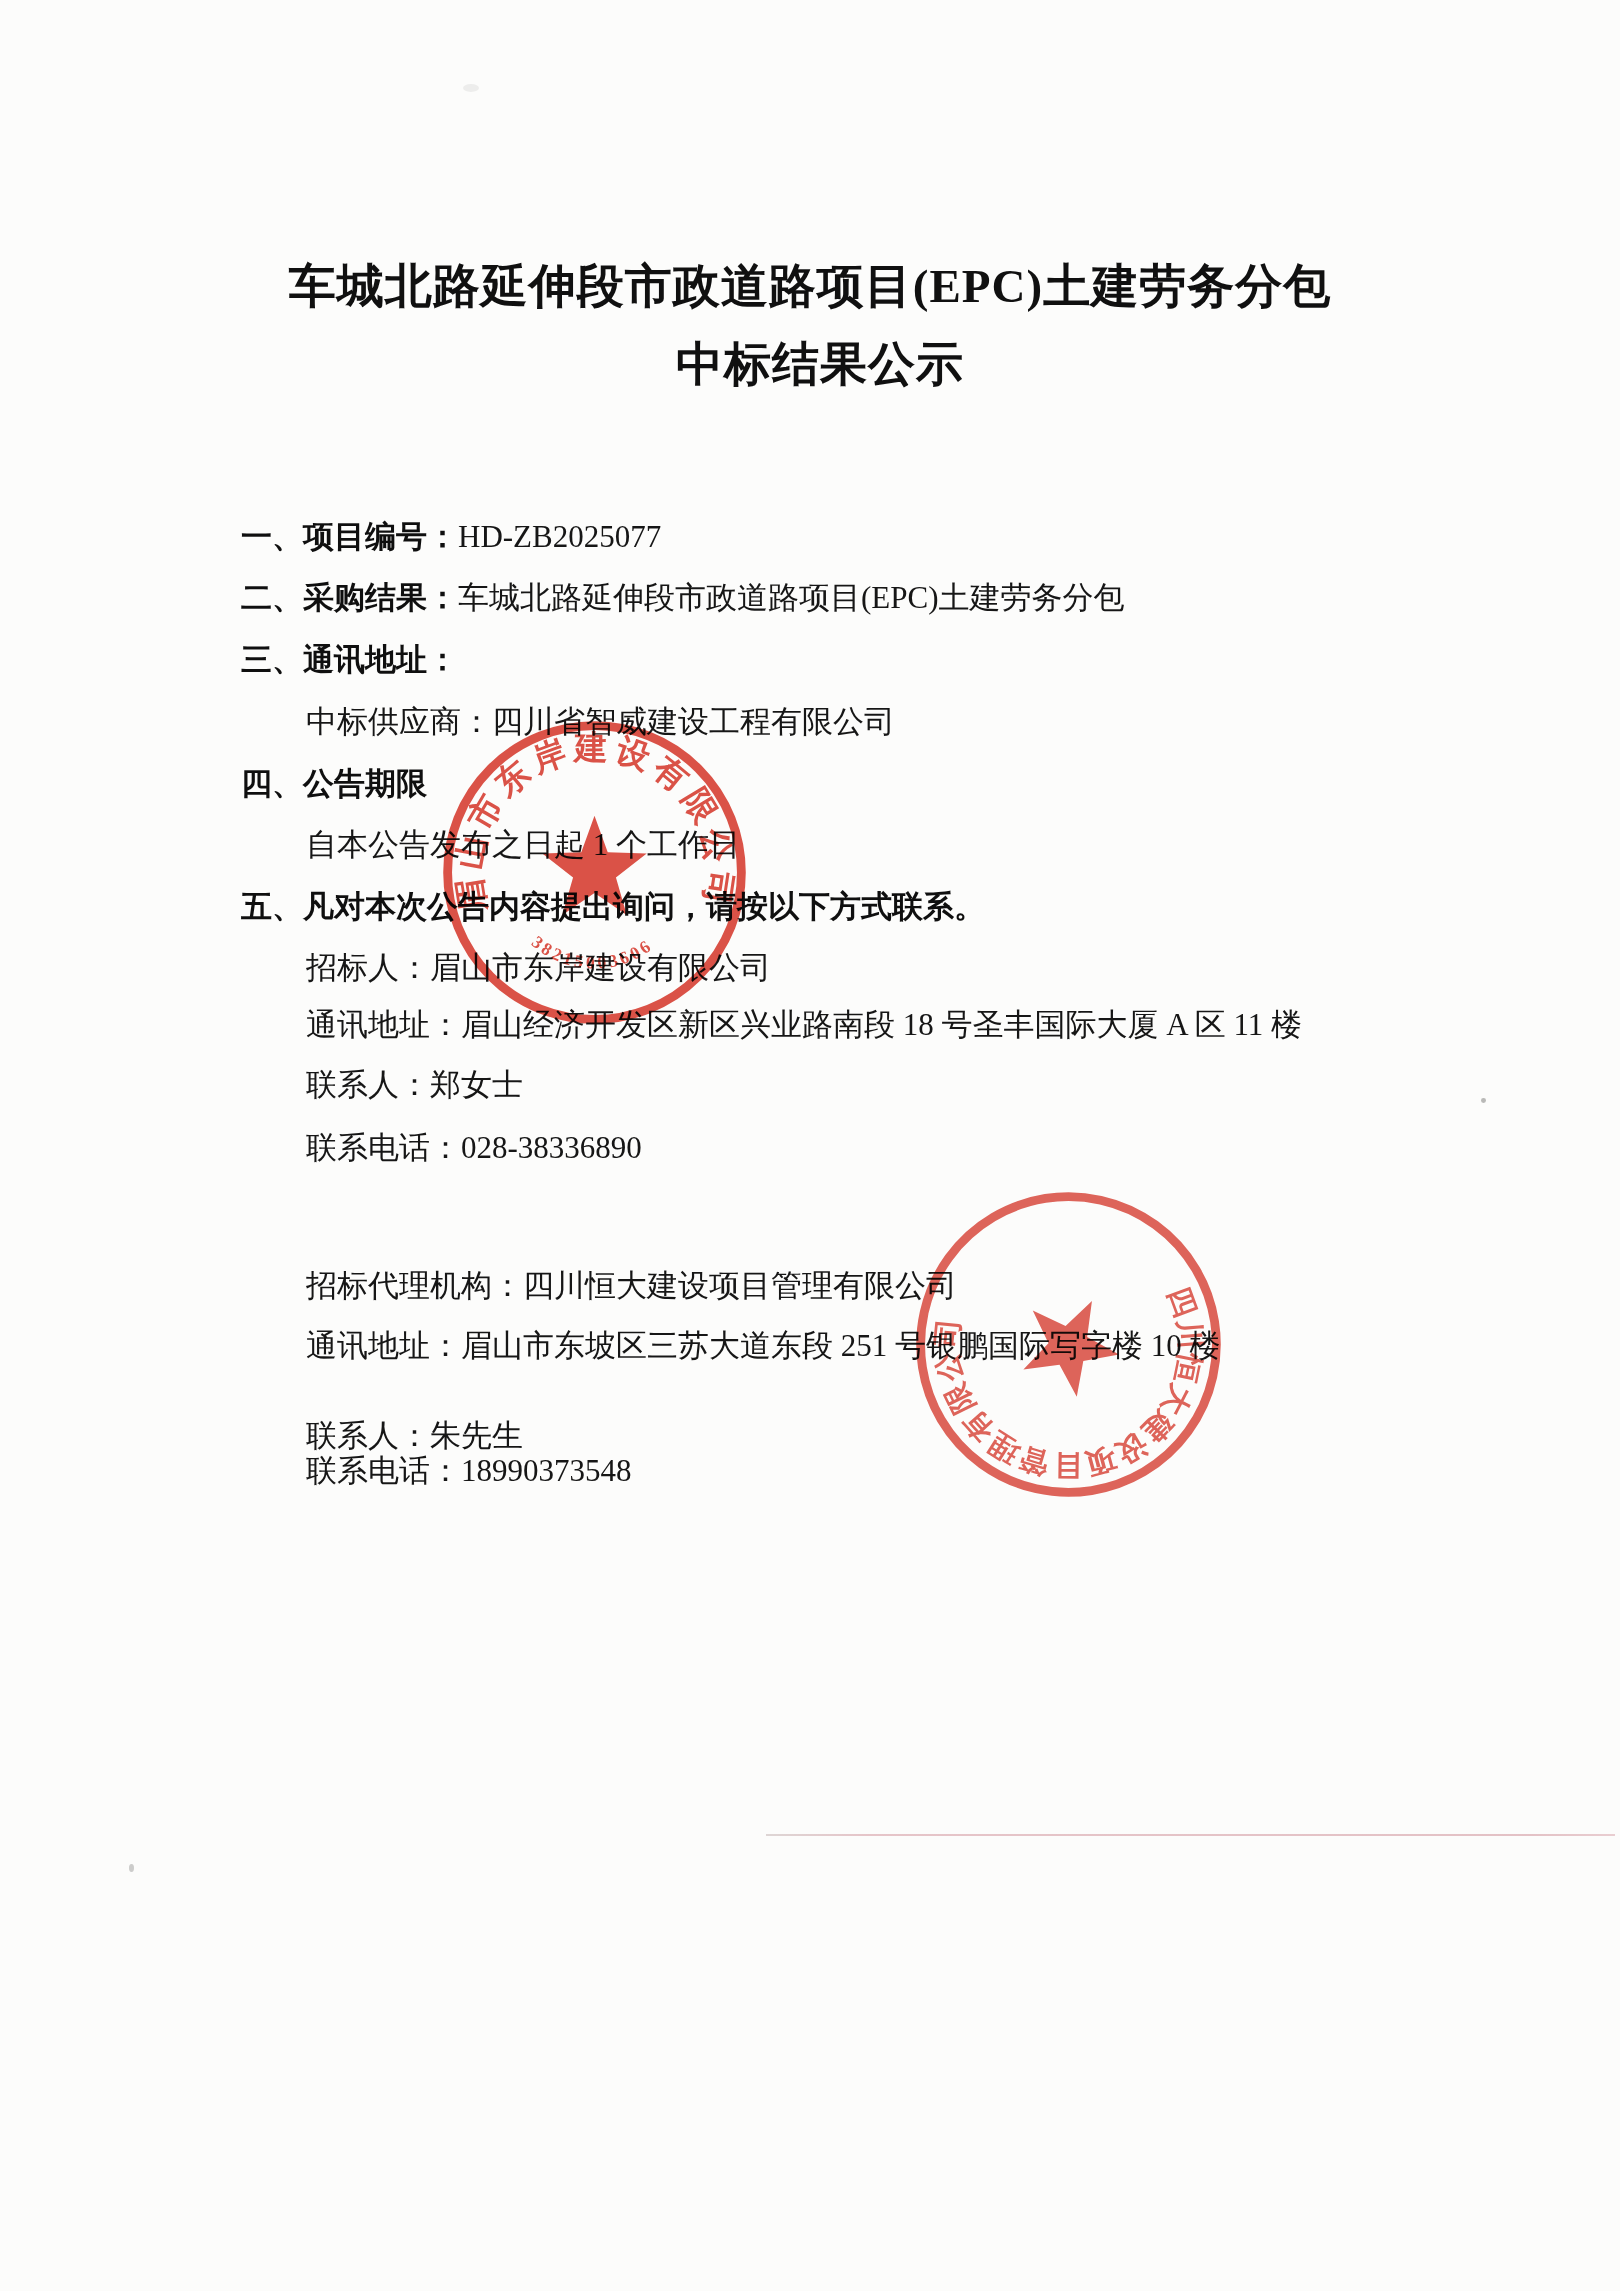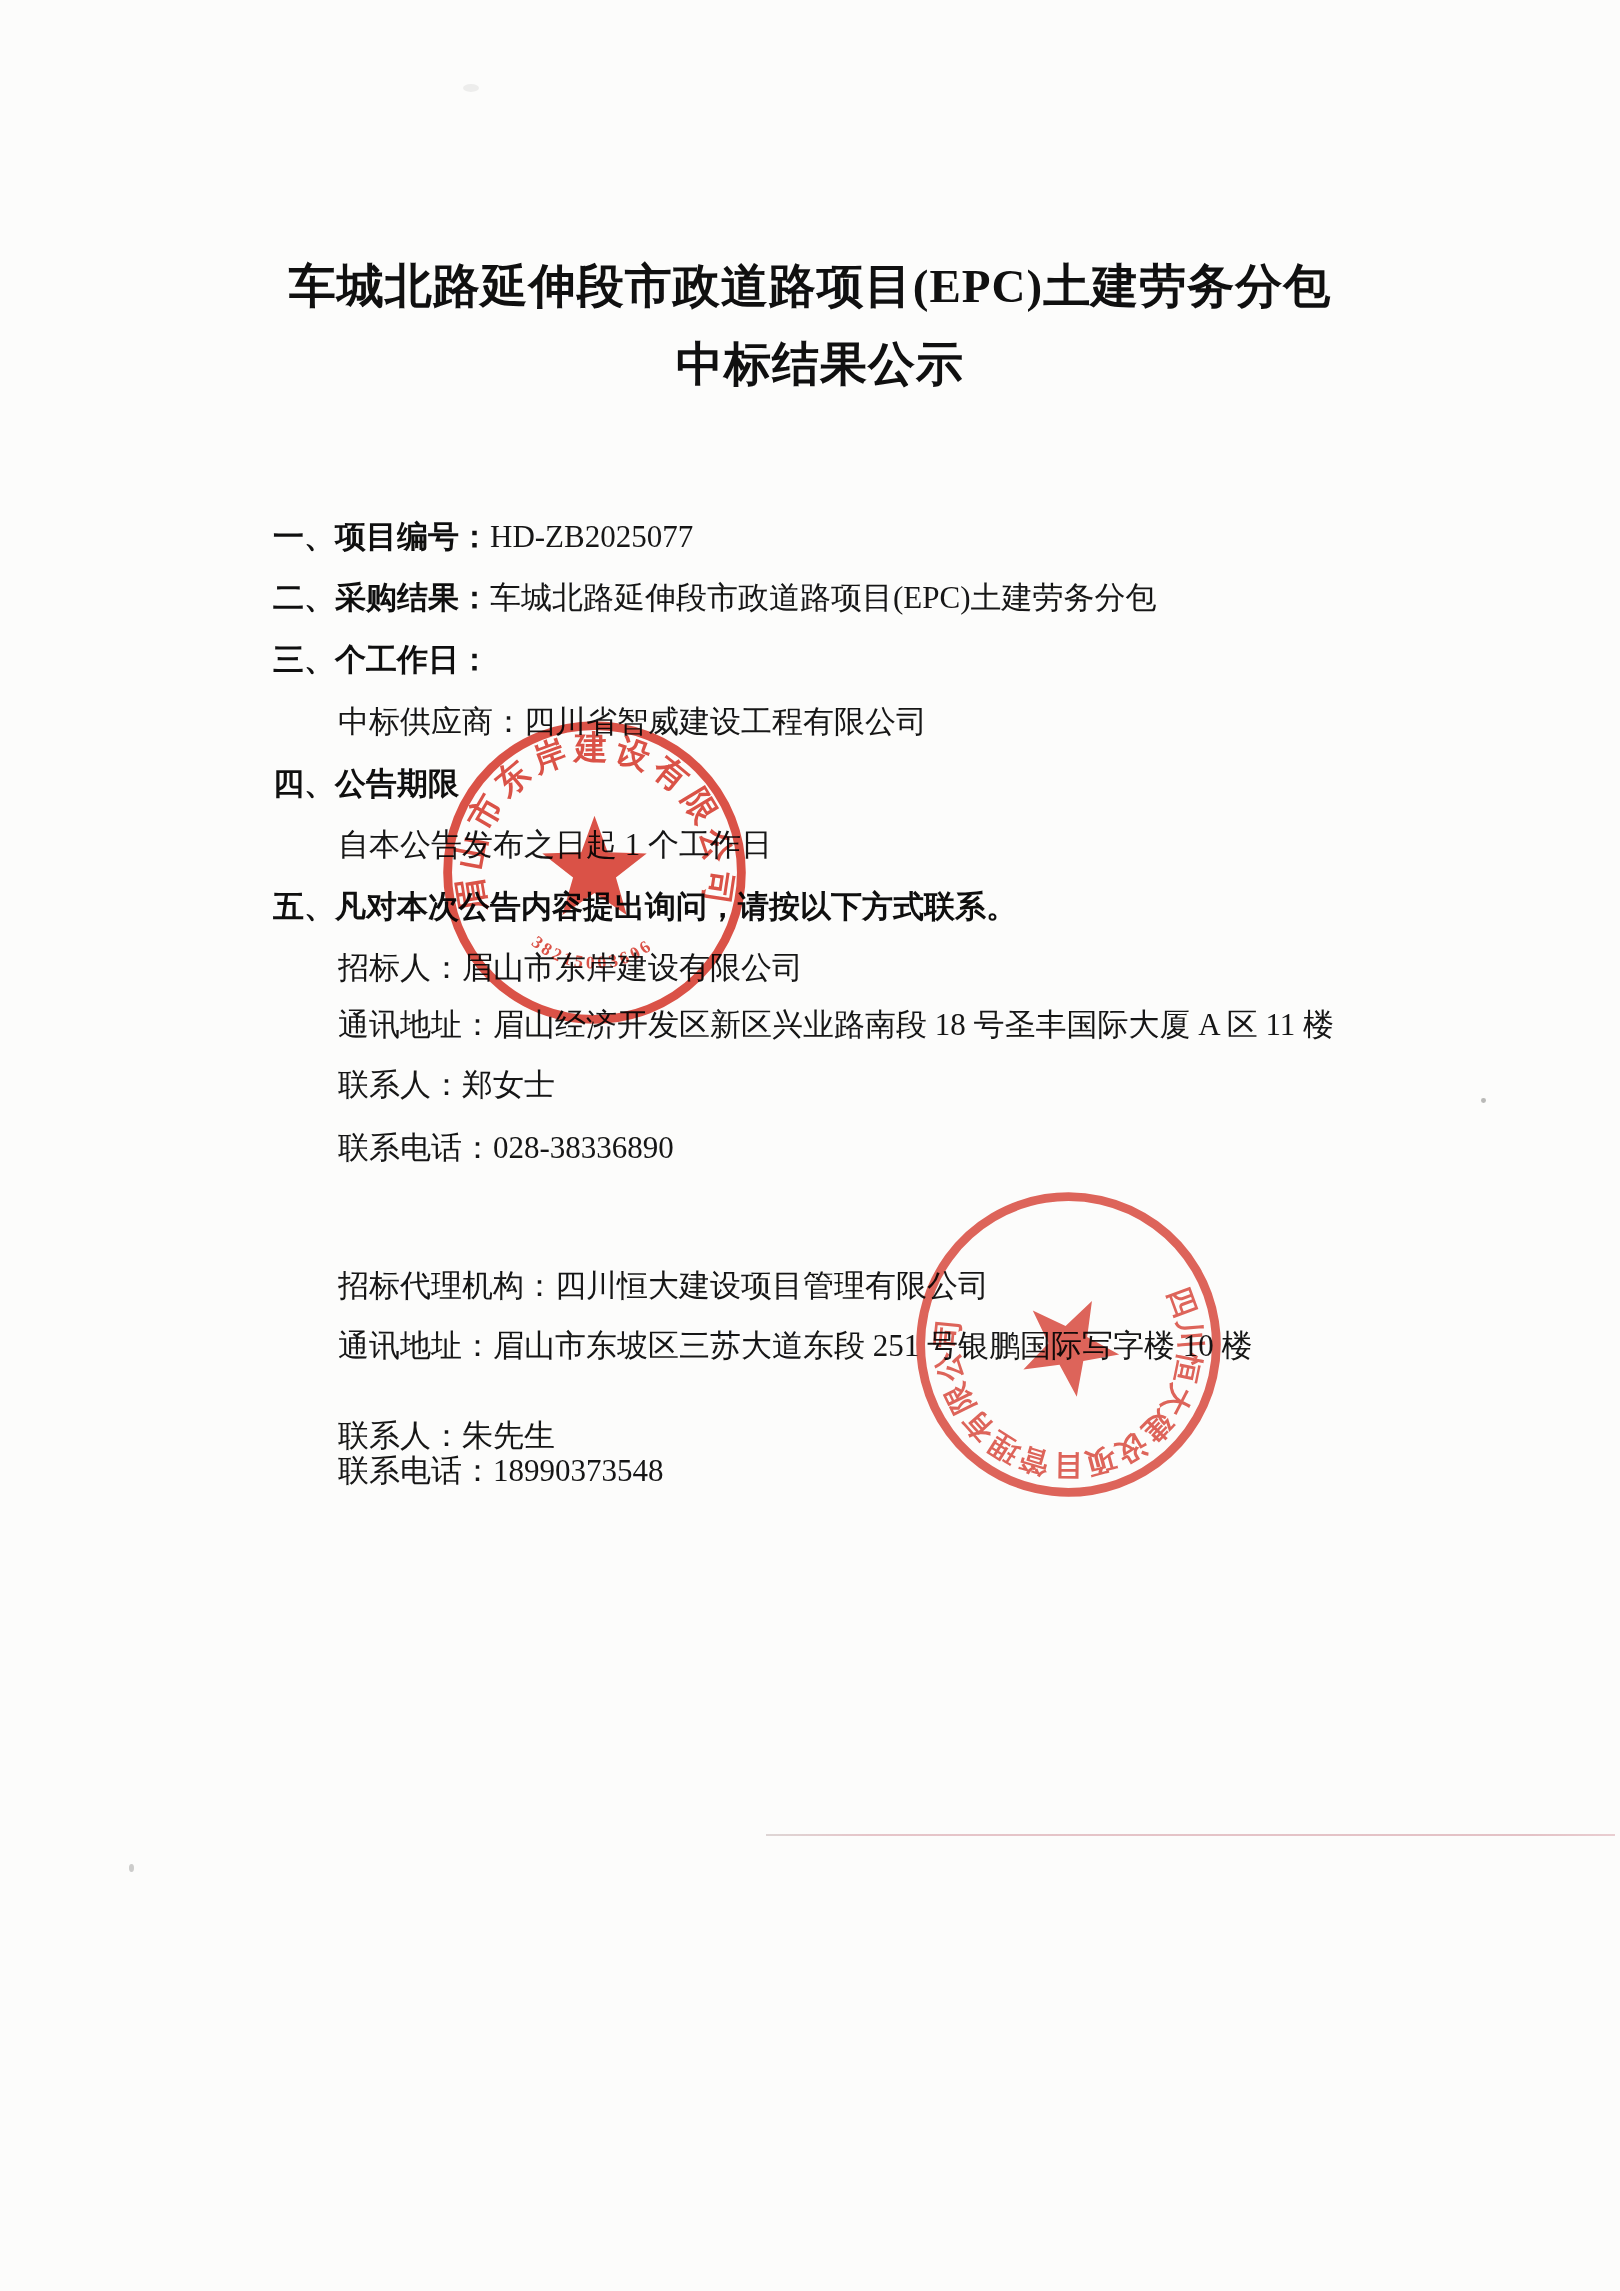--- a/index.html
+++ b/index.html
@@ -20,21 +20,20 @@
     color:#101010;
   }
   .title-1{top:257px;}
   .title-2{top:335px;padding-left:20px;}
   .line{
     position:absolute;
     font-size:31px;line-height:39px;
     white-space:nowrap;
     color:#161616;
     z-index:1;
-    margin-left:32px;
   }
   .line .lbl{font-weight:700;color:#0f0f0f;}
   .lv1{left:241px;}
   .lv2{left:306px;}
   .stamp{
     position:absolute;
     mix-blend-mode:multiply;
     z-index:2;
     pointer-events:none;
   }
@@ -60,21 +59,21 @@
   <div class="artifact dot-bottom"></div>
   <div class="artifact scan-line"></div>
 
   <div class="title title-1">车城北路延伸段市政道路项目(EPC)土建劳务分包</div>
   <div class="title title-2">中标结果公示</div>
 
   <div class="line lv1" style="top:517px"><span class="lbl">一、项目编号：</span><span>HD-ZB2025077</span></div>
 
   <div class="line lv1" style="top:578px"><span class="lbl">二、采购结果：</span><span>车城北路延伸段市政道路项目(EPC)土建劳务分包</span></div>
 
-  <div class="line lv1" style="top:640px"><span class="lbl">三、个工作日：</span><span></span></div>
+  <div class="line lv1" style="top:640px"><span class="lbl">三、通讯地址：</span><span></span></div>
 
   <div class="line lv2" style="top:702px"><span>中标供应商：四川省智威建设工程有限公司</span></div>
 
   <div class="line lv1" style="top:764px"><span class="lbl">四、公告期限</span><span></span></div>
 
   <div class="line lv2" style="top:825px"><span>自本公告发布之日起 1 个工作日</span></div>
 
   <div class="line lv1" style="top:887px"><span class="lbl">五、凡对本次公告内容提出询问，请按以下方式联系。</span><span></span></div>
 
   <div class="line lv2" style="top:948px"><span>招标人：眉山市东岸建设有限公司</span></div>

